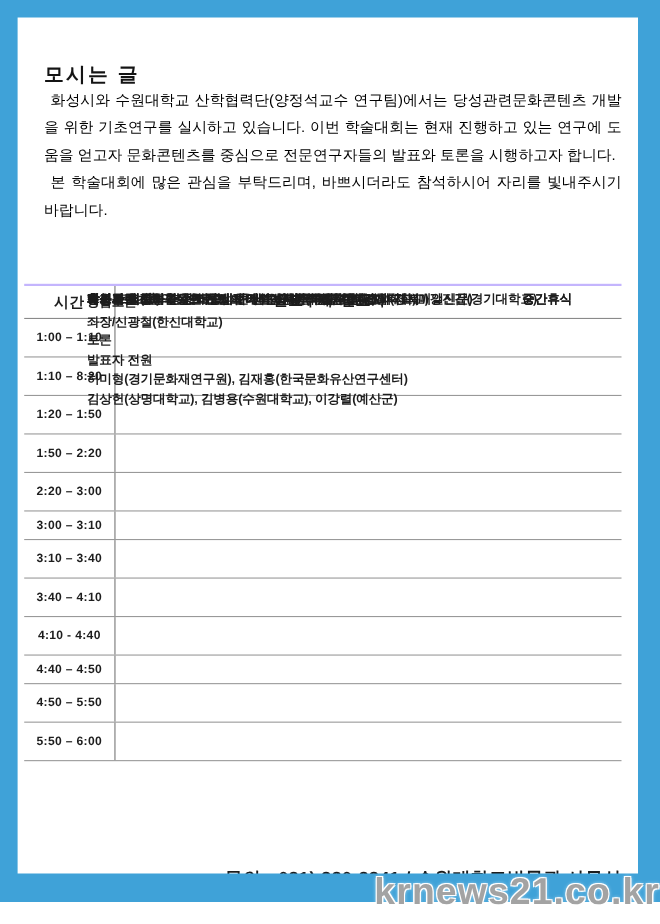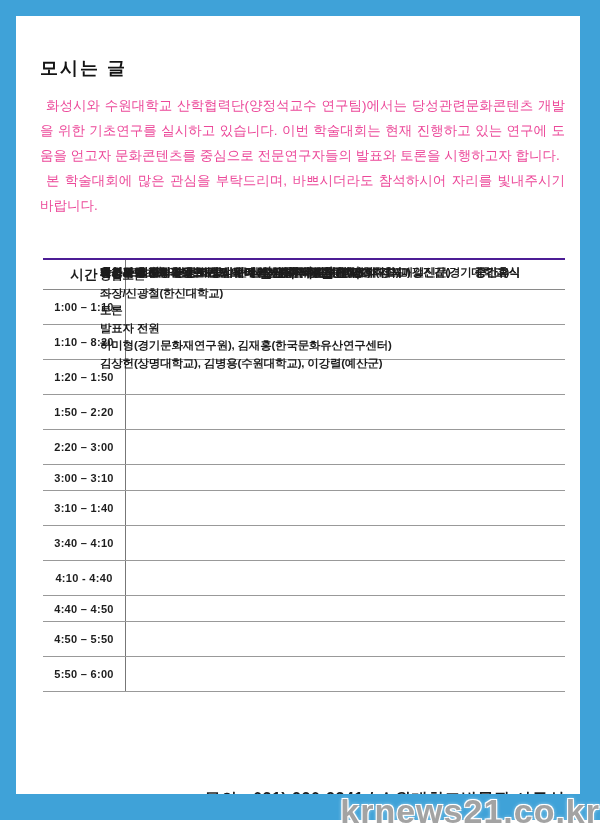--- a/index.html
+++ b/index.html
@@ -34,33 +34,33 @@
   .doc-title {
     position: absolute;
     left: 40px; top: 56px;
     font-size: 18px;
     font-weight: bold;
     letter-spacing: 2px;
     color: #141414;
   }
   .intro {
     position: absolute;
-    left: 40px; right: 35px; top: 93px;
+    left: 40px; right: 35px; top: 78px;
     font-size: 13.5px;
     line-height: 25px;
     text-align: justify;
-    color: #ec4899;
+    color: #000000;
     word-break: break-all;
   }
   .intro p { text-indent: 6px; }
   
   .schedule {
     position: absolute;
-    left: 43px; right: 35px; top: 258px;
-    border-top: 2px solid #4c1d95;
+    left: 22px; right: 35px; top: 258px;
+    border-top: 2px solid #c4b5fd;
     font-size: 11.5px;
     font-weight: bold;
     color: #1d1d1d;
   }
   .trow {
     display: flex;
     align-items: stretch;
     border-bottom: 1.5px solid #999;
     min-height: 35px;
   }
@@ -164,21 +164,21 @@
             <div class="line">최근 트렌드와 당성 개발사업에의 시사점 / 심창섭(가천대학교)</div>
           </div>
         </div>
         <div class="trow break">
           <div class="tcell time">3:00 – 3:10</div>
           <div class="tcell content">
             <div class="line">중간휴식</div>
           </div>
         </div>
         <div class="trow">
-          <div class="tcell time">3:10 – 1:40</div>
+          <div class="tcell time">3:10 – 3:40</div>
           <div class="tcell content">
             <div class="line">엑스포를 통해 본 신라중심 콘텐츠 개발의 경향 / 이선희(경북매일신문)</div>
           </div>
         </div>
         <div class="trow">
           <div class="tcell time">3:40 – 4:10</div>
           <div class="tcell content">
             <div class="line">당성과 철(鐵)의 실크로드, 유라시아 대륙 횡단 콘텐츠의 제시 / 강진갑(경기대학교)</div>
           </div>
         </div>

